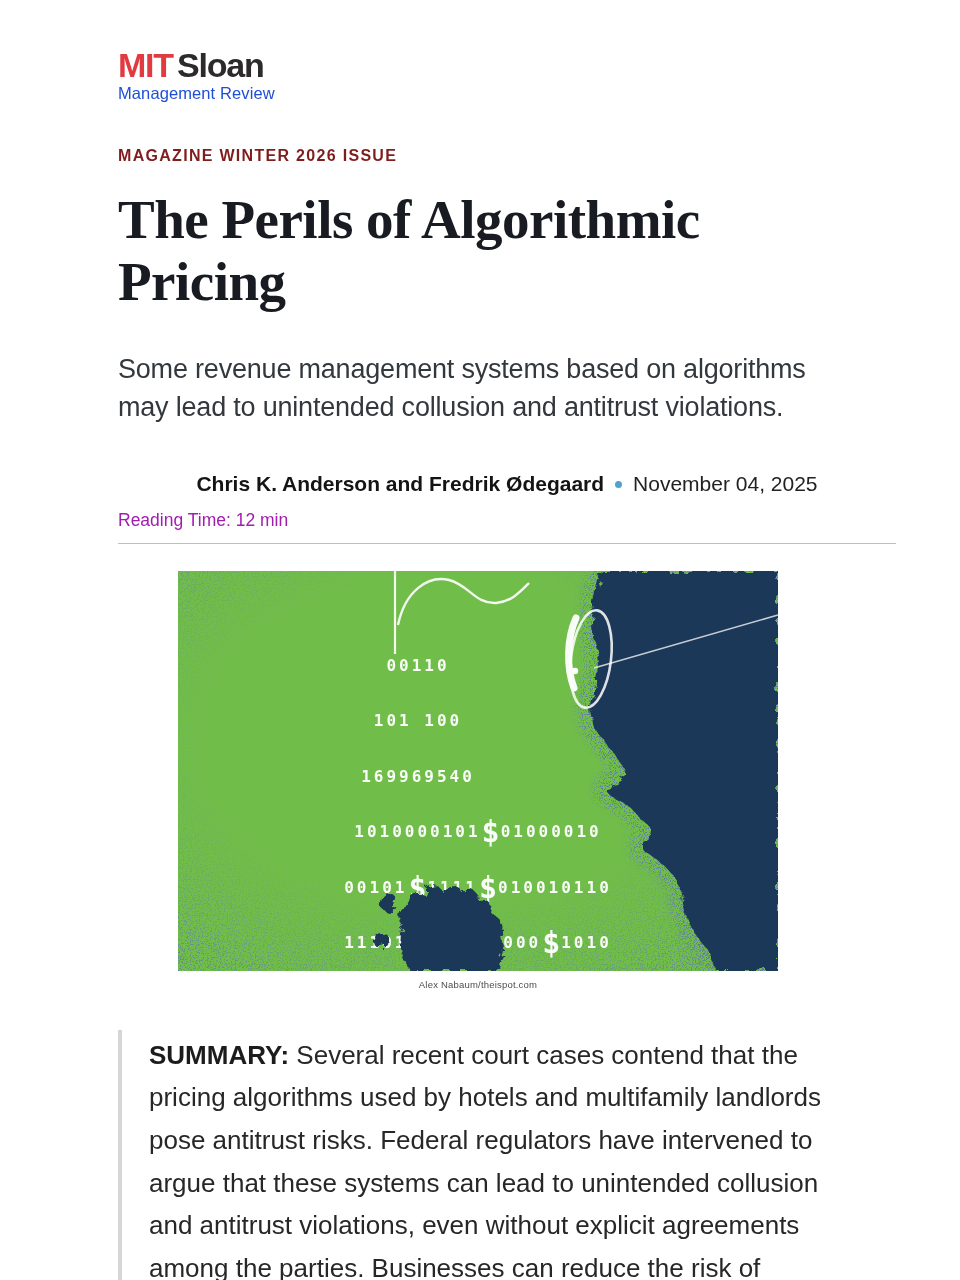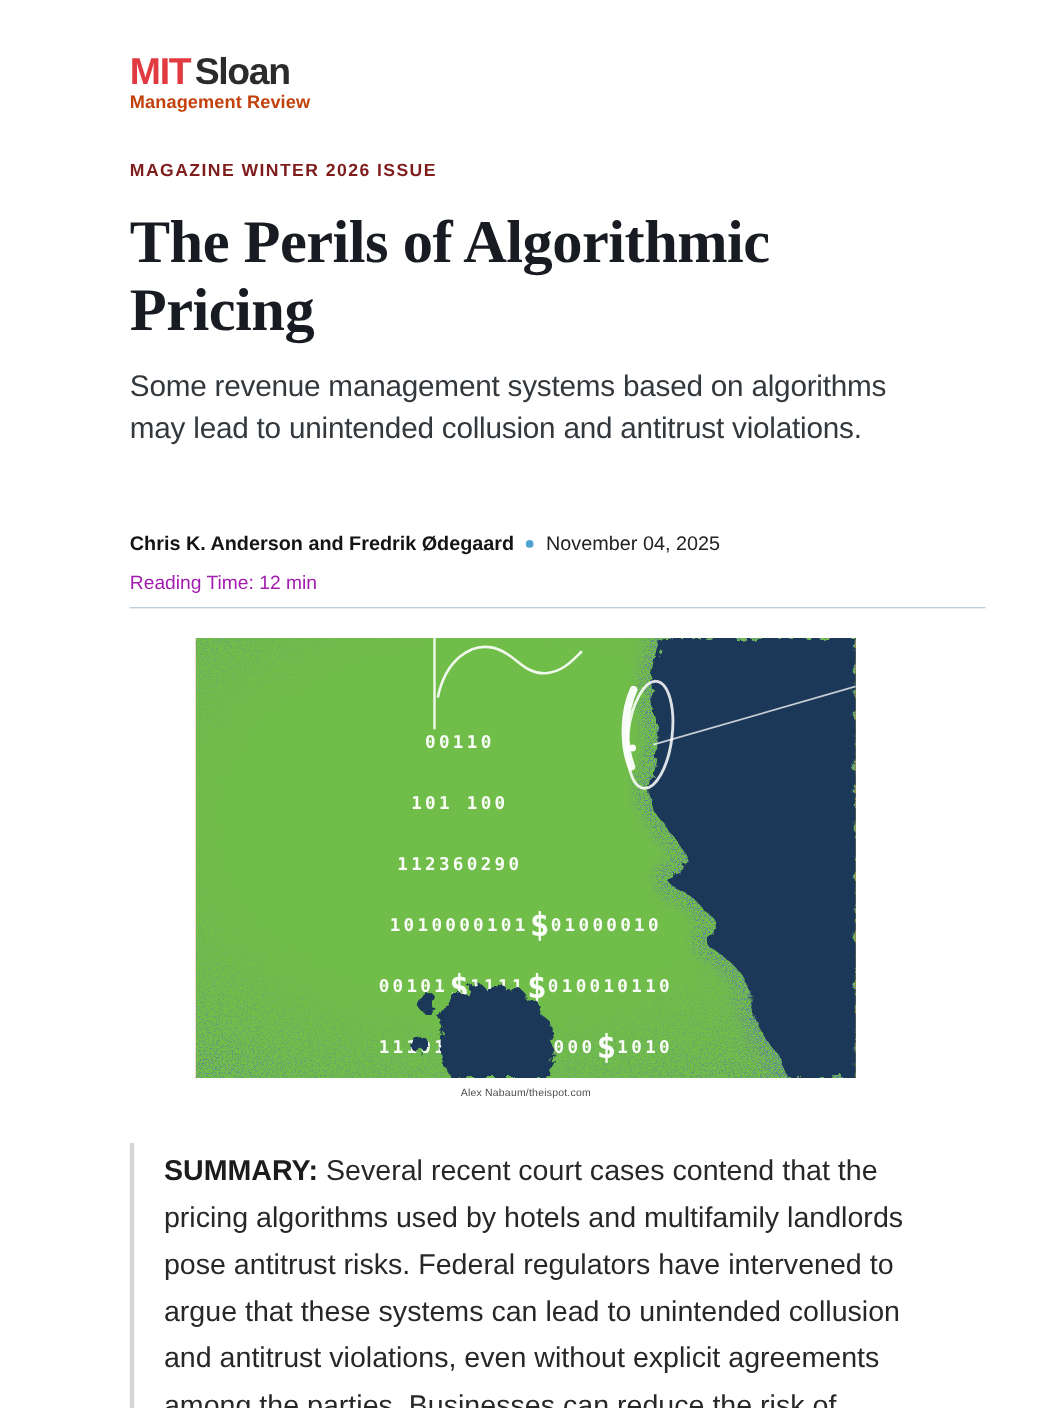--- a/index.html
+++ b/index.html
@@ -11,45 +11,45 @@
     min-height:1280px;
   }
   .page { width:960px; min-height:1280px; background:#ffffff; }
   .container { padding:48px 64px 60px 118px; }
 
   
   .logo { display:inline-block; cursor:pointer; }
   .logo-row { font-weight:700; font-size:34px; letter-spacing:-1.2px; line-height:1; }
   .logo-mit { color:#e23a41; }
   .logo-sloan { color:#2d2a2b; margin-left:4px; }
-  .logo-tag { font-size:16.5px; color:#c2410c; letter-spacing:0.1px; margin-top:2px;font-weight:bold; }
+  .logo-tag { font-size:16.5px; color:#1d4ed8; letter-spacing:0.1px; margin-top:2px; }
 
   .eyebrow {
     margin-top:44px;
     font-size:16px; font-weight:700; letter-spacing:1.3px;
     color:#7f1d1d; text-transform:uppercase; cursor:pointer;
     display:inline-block;
   }
 
   
   h1.title {
     margin-top:24px;
     font-family:"Liberation Serif", serif;
     font-weight:700; font-size:55px; line-height:1.13;
     letter-spacing:-0.5px; color:#181b21;
     max-width:740px;
   }
   p.subtitle {
-    margin-top:20px;
+    margin-top:38px;
     font-size:27px; line-height:1.38; letter-spacing:-0.2px;
     color:#33383d; max-width:745px;
   }
 
   
-  .byline { margin-top:76px; font-size:18px; color:#222; }
+  .byline { margin-top:46px; font-size:21px; color:#222;text-align:center; }
   .authors { font-weight:700; color:#141414; cursor:pointer; }
   .dot {
     display:inline-block; width:7px; height:7px; border-radius:50%;
     background:#4fa3d4; margin:0 11px 2px 11px; vertical-align:middle;
   }
   .reading-time { margin-top:14px; font-size:17.5px; color:#a21caf; }
   hr.rule { border:none; border-top:1px solid #aec3d2; margin-top:12px; }
 
   
   figure.hero { margin-top:27px; }
@@ -168,21 +168,21 @@
 
           <g>
             <line x1="217" y1="0" x2="217" y2="83" stroke="#ffffff" stroke-width="2.2" opacity="0.9"></line>
             <path d="M 220,54 C 227,20 250,4 271,9 C 291,14 297,33 318,32 C 333,31 342,21 351,12" fill="none" stroke="#ffffff" stroke-width="2.4" opacity="0.9"></path>
           </g>
         </svg>
 
         <div class="binary">
           <div class="binary-line">00110</div>
           <div class="binary-line">101 100</div>
-          <div class="binary-line">112360290</div>
+          <div class="binary-line">169969540</div>
           <div class="binary-line">1010000101<span class="dollar">$</span>01000010</div>
           <div class="binary-line">00101<span class="dollar">$</span>1111<span class="dollar">$</span>010010110</div>
           <div class="binary-line">11101<span class="dollar">$</span>000101000<span class="dollar">$</span>1010</div>
           
           
           
           
           
           
           

